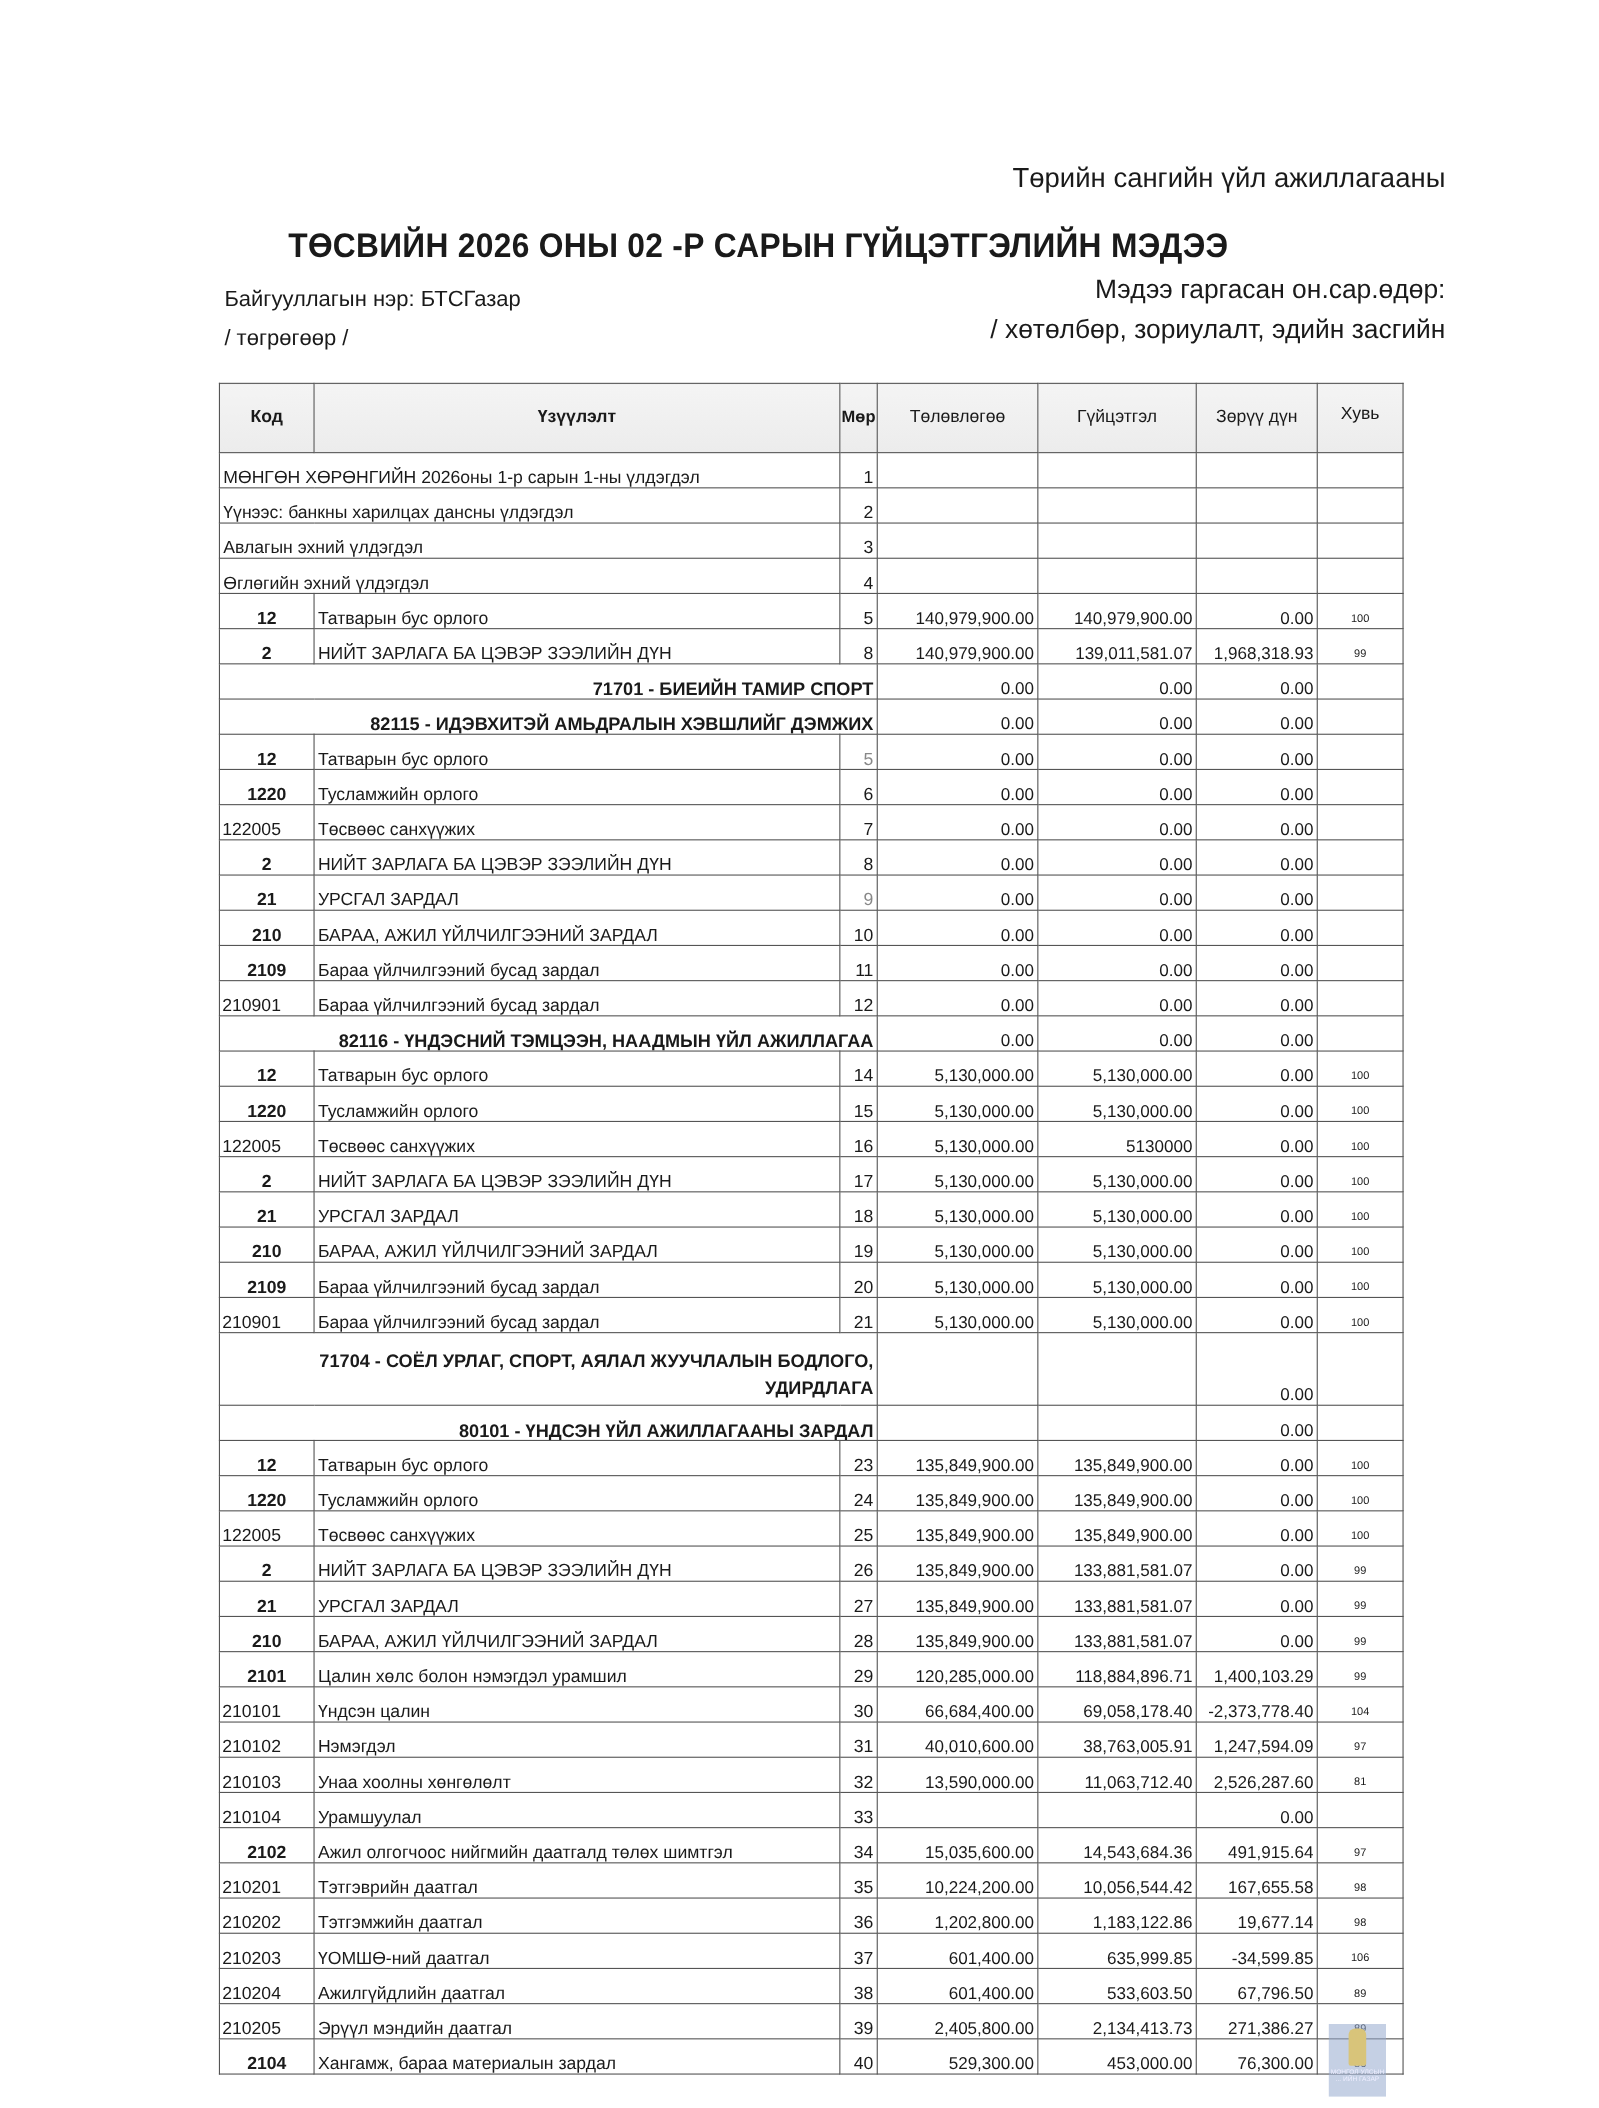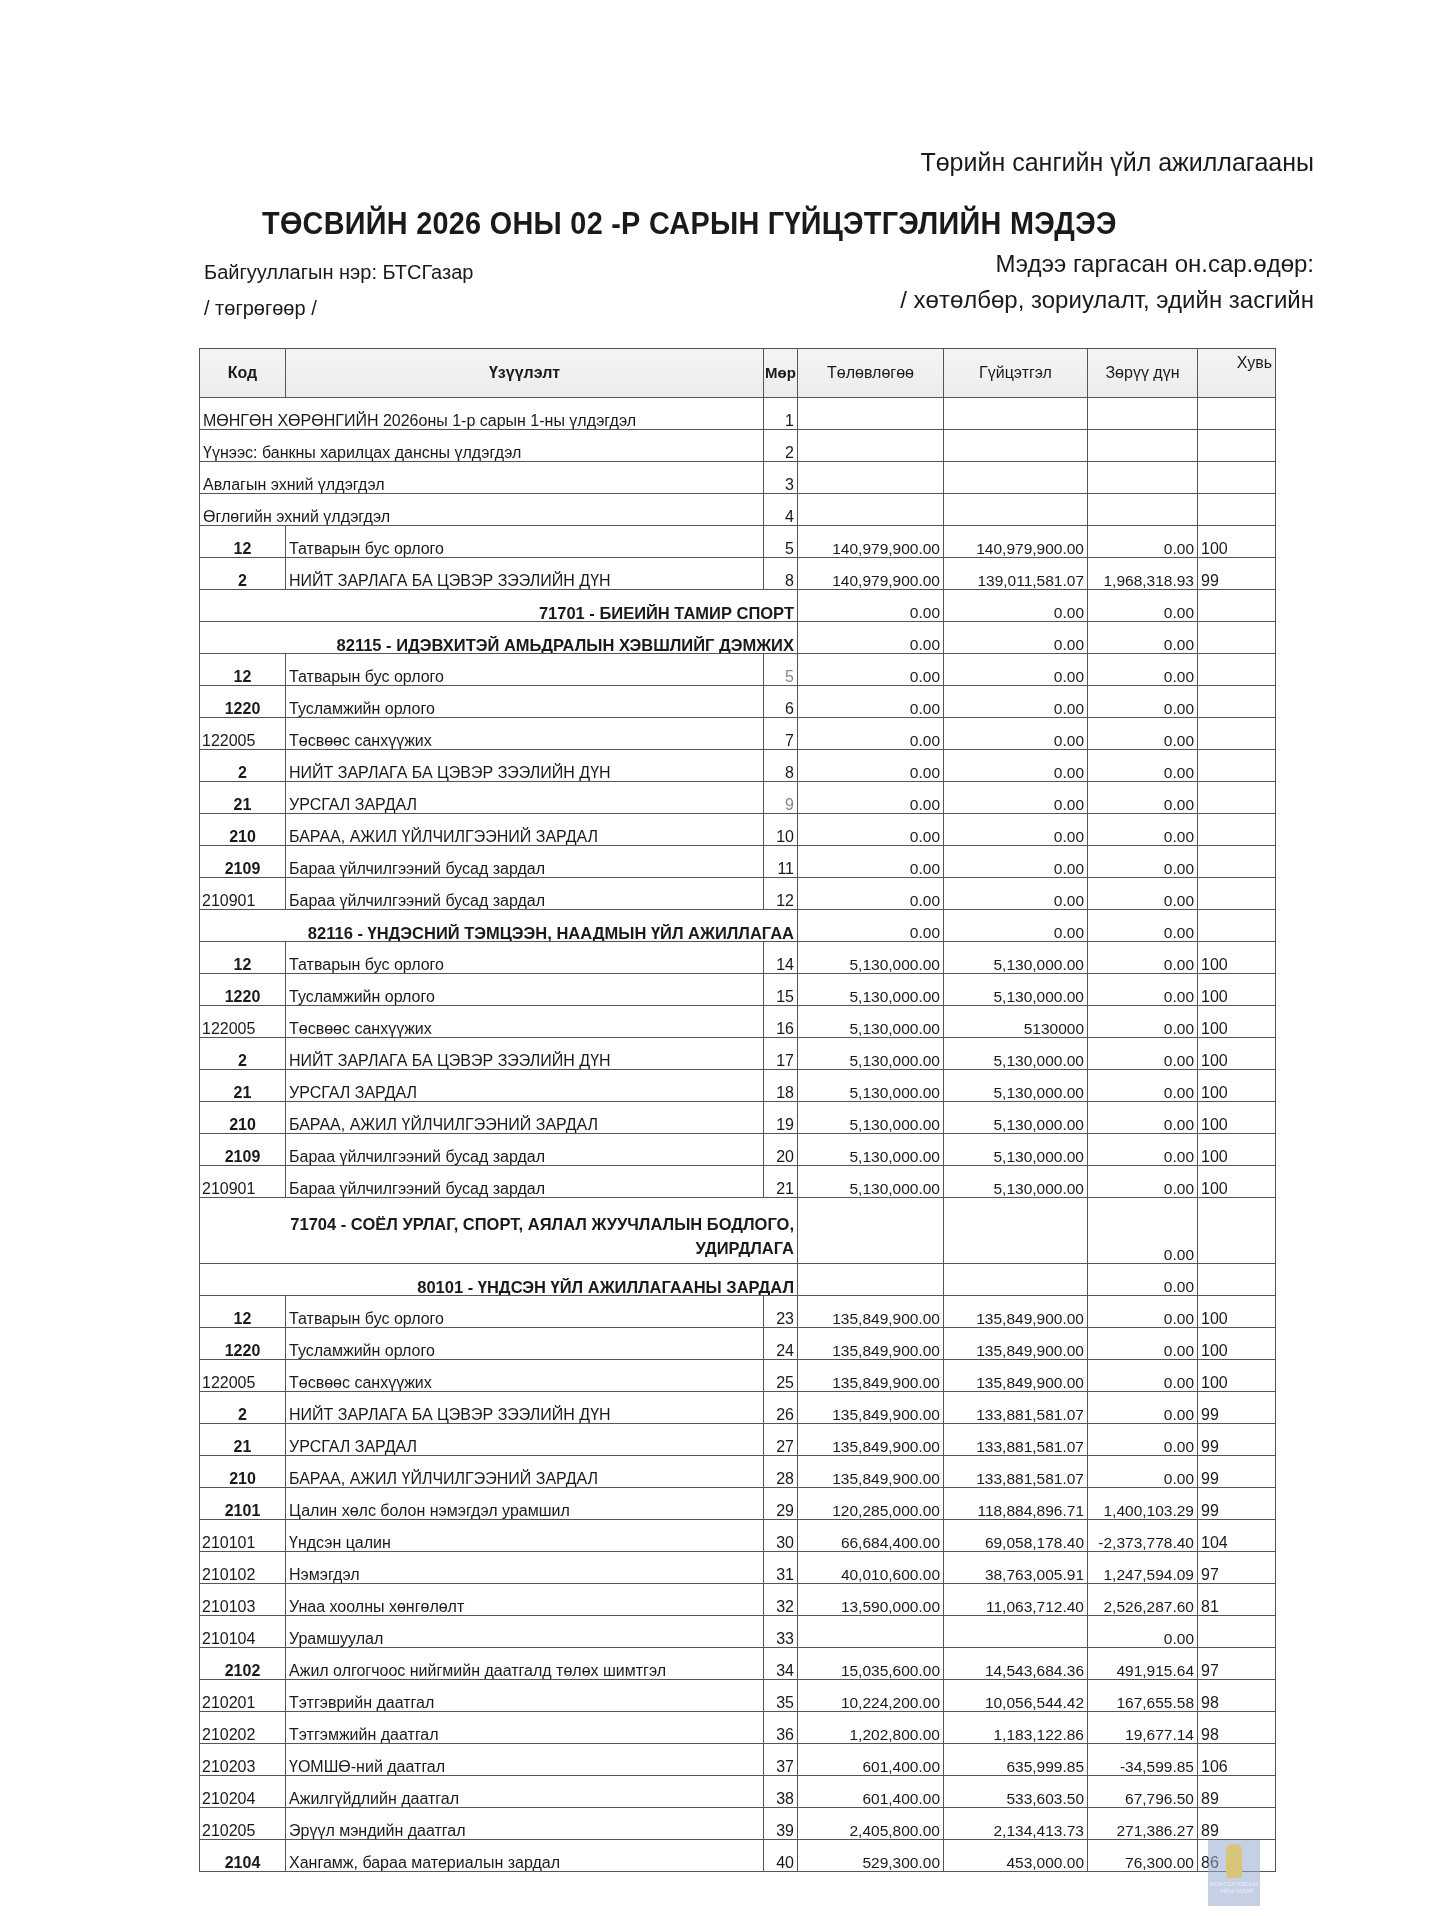--- a/index.html
+++ b/index.html
@@ -20,21 +20,21 @@
   .c-name { width: 478px; }
   .c-row { width: 34px; }
   .c-plan { width: 146px; }
   .c-act { width: 144px; }
   .c-diff { width: 110px; }
   .c-pct { width: 78px; }
   td.code { text-align: center; }
   td.code.bold { font-weight: bold; }
   td.code.left { text-align: left; padding-left: 2px; }
   td.num { text-align: right; font-size: 15.5px; }
-  td.pct { text-align: left; vertical-align: top; padding-top: 4px; font-size: 16px; }
+  td.pct { text-align: center; vertical-align: top; padding-top: 4px; font-size: 10px; }
   td.rowno { text-align: right; font-size: 16px; }
   td.rowno.faint { color: #888; }
   td.section { font-weight: bold; font-size: 16.5px; text-align: right; }
   td.section.indent { padding-left: 18px; }
   td.label-indent { padding-left: 12px; }
   td.section.two-line { white-space: normal; line-height: 24px; vertical-align: bottom; padding-bottom: 3px; }
   tr.tall td { height: 62px; }
   .watermark { position: absolute; left: 1208px; top: 1840px; width: 52px; height: 66px;
                background: rgba(150,170,205,0.55); display: flex; flex-direction: column;
                align-items: center; justify-content: flex-start; }
@@ -67,21 +67,21 @@
       <col class="c-pct">
   </colgroup>
   <thead>
     <tr>
       <th>Код</th>
       <th>Үзүүлэлт</th>
       <th style="padding:0 1px;font-size:15px;text-align:center;">Мөр</th>
       <th style="font-weight:normal;">Төлөвлөгөө</th>
       <th style="font-weight:normal;">Гүйцэтгэл</th>
       <th style="font-weight:normal;">Зөрүү дүн</th>
-      <th style="font-weight:normal;vertical-align:top;padding-top:6px;text-align:right;">Хувь</th>
+      <th style="font-weight:normal;vertical-align:top;padding-top:20px;">Хувь</th>
     </tr>
   </thead>
   <tbody id="table-body">
       <tr>
         <td colspan="2">МӨНГӨН ХӨРӨНГИЙН 2026оны 1-р сарын 1-ны үлдэгдэл</td>
         <td class="rowno">1</td>
         <td class="num"></td>
         <td class="num"></td>
         <td class="num"></td>
         <td class="pct"></td>

